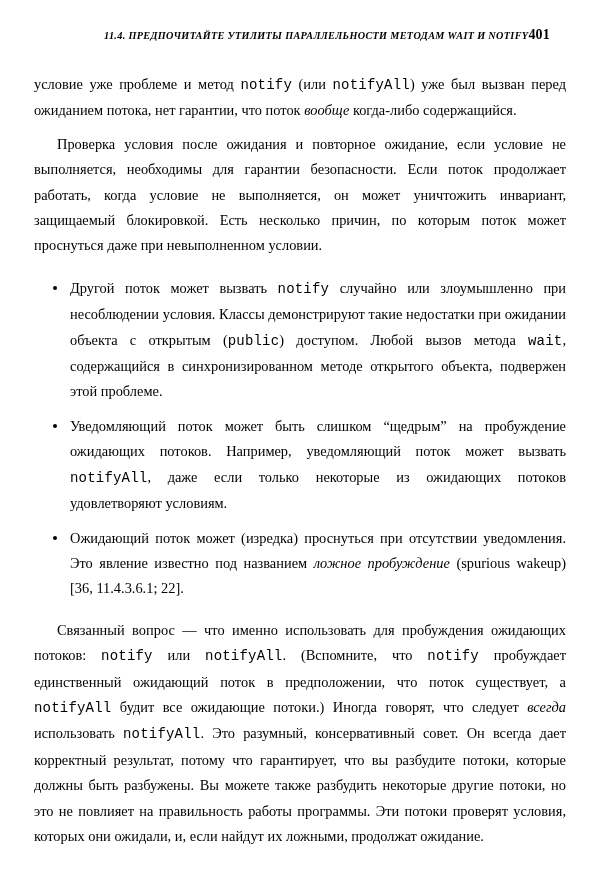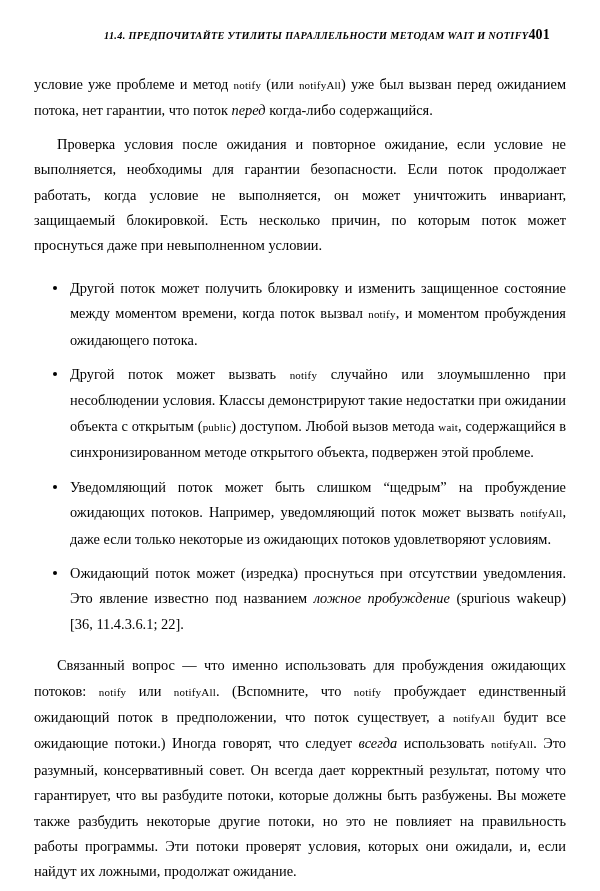--- a/index.html
+++ b/index.html
@@ -69,22 +69,22 @@
   p.para.indent {
     text-indent: 23px;
   }
   p.para + p.para {
     margin-top: 8px;
   }
 
   .it { font-style: italic; }
 
   code, .mono {
-    font-family: Liberation Serif, serif;
-    font-size: 11px;
+    font-family: Liberation Mono, monospace;
+    font-size: 14px;
     letter-spacing: 0.2px;
     white-space: nowrap;
   }
 
   
   ul.bullets {
     list-style: none;
     margin: 17px 0 16px 0;
     padding: 0 0 0 0;
   }
@@ -112,27 +112,26 @@
 
 <div class="page">
 
   <div class="running-head">
     <span class="running-head-title">11.4. ПРЕДПОЧИТАЙТЕ УТИЛИТЫ ПАРАЛЛЕЛЬНОСТИ МЕТОДАМ WAIT И NOTIFY</span>
     <span class="folio">401</span>
   </div>
 
   <div class="body-col">
 
-    <p class="para"><span>условие уже проблеме и метод </span><code class="mono">notify</code><span> (или </span><code class="mono">notifyAll</code><span>) уже был вызван перед ожиданием потока, нет гарантии, что поток </span><span class="it">перед</span><span> когда-либо содержащийся.</span></p>
+    <p class="para"><span>условие уже проблеме и метод </span><code class="mono">notify</code><span> (или </span><code class="mono">notifyAll</code><span>) уже был вызван перед ожиданием потока, нет гарантии, что поток </span><span class="it">вообще</span><span> когда-либо содержащийся.</span></p>
 
     <p class="para indent">Проверка условия после ожидания и повторное ожидание, если условие не выполняется, необходимы для гарантии безопасности. Если поток продолжает работать, когда условие не выполняется, он может уничтожить инвариант, защищаемый блокировкой. Есть несколько причин, по которым поток может проснуться даже при невыполненном условии.</p>
 
     <ul class="bullets">
 
-      <li><span class="dot"></span><span>Другой поток может получить блокировку и изменить защищенное состояние между моментом времени, когда поток вызвал </span><code class="mono">notify</code><span>, и моментом пробуждения ожидающего потока.</span></li>
 
       <li><span class="dot"></span><span>Другой поток может вызвать </span><code class="mono">notify</code><span> случайно или злоумышленно при несоблюдении условия. Классы демонстрируют такие недостатки при ожидании объекта с открытым (</span><code class="mono">public</code><span>) доступом. Любой вызов метода </span><code class="mono">wait</code><span>, содержащийся в синхронизированном методе открытого объекта, подвержен этой проблеме.</span></li>
 
       <li><span class="dot"></span><span>Уведомляющий поток может быть слишком “щедрым” на пробуждение ожидающих потоков. Например, уведомляющий поток может вызвать </span><code class="mono">notifyAll</code><span>, даже если только некоторые из ожидающих потоков удовлетворяют условиям.</span></li>
 
       <li><span class="dot"></span><span>Ожидающий поток может (изредка) проснуться при отсутствии уведомления. Это явление известно под названием </span><span class="it">ложное пробуждение</span><span> (spurious wakeup) [36, 11.4.3.6.1; 22].</span></li>
 
     </ul>
 
     <p class="para indent"><span>Связанный вопрос — что именно использовать для пробуждения ожидающих потоков: </span><code class="mono">notify</code><span> или </span><code class="mono">notifyAll</code><span>. (Вспомните, что </span><code class="mono">notify</code><span> пробуждает единственный ожидающий поток в предположении, что поток существует, а </span><code class="mono">notifyAll</code><span> будит все ожидающие потоки.) Иногда говорят, что следует </span><span class="it">всегда</span><span> использовать </span><code class="mono">notifyAll</code><span>. Это разумный, консервативный совет. Он всегда дает корректный результат, потому что гарантирует, что вы разбудите потоки, которые должны быть разбужены. Вы можете также разбудить некоторые другие потоки, но это не повлияет на правильность работы программы. Эти потоки проверят условия, которых они ожидали, и, если найдут их ложными, продолжат ожидание.</span></p>

